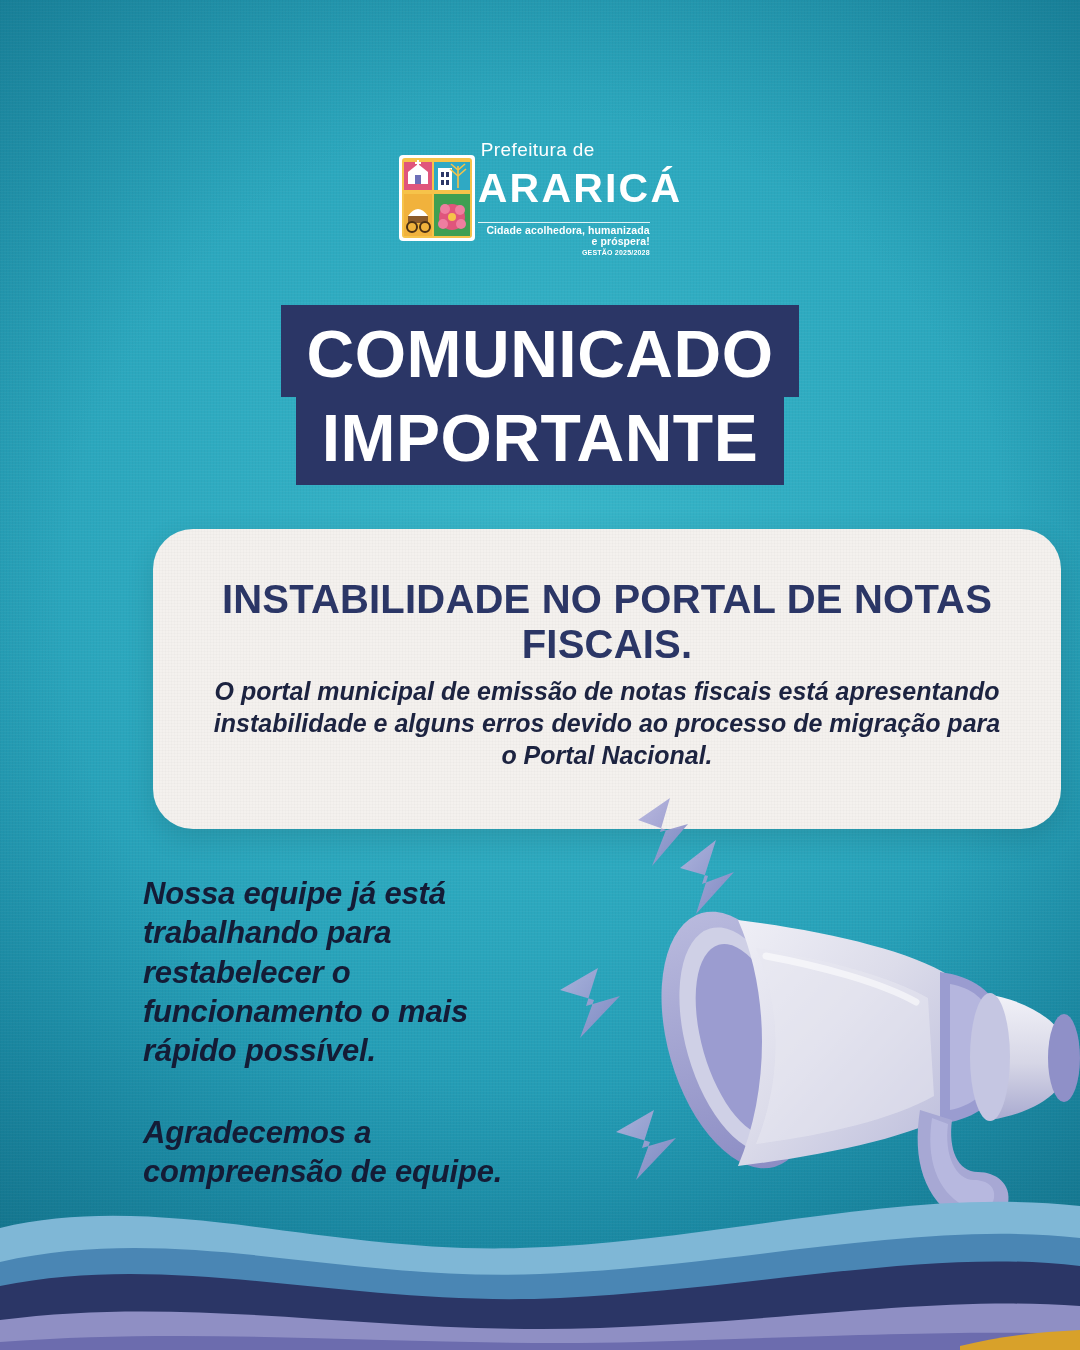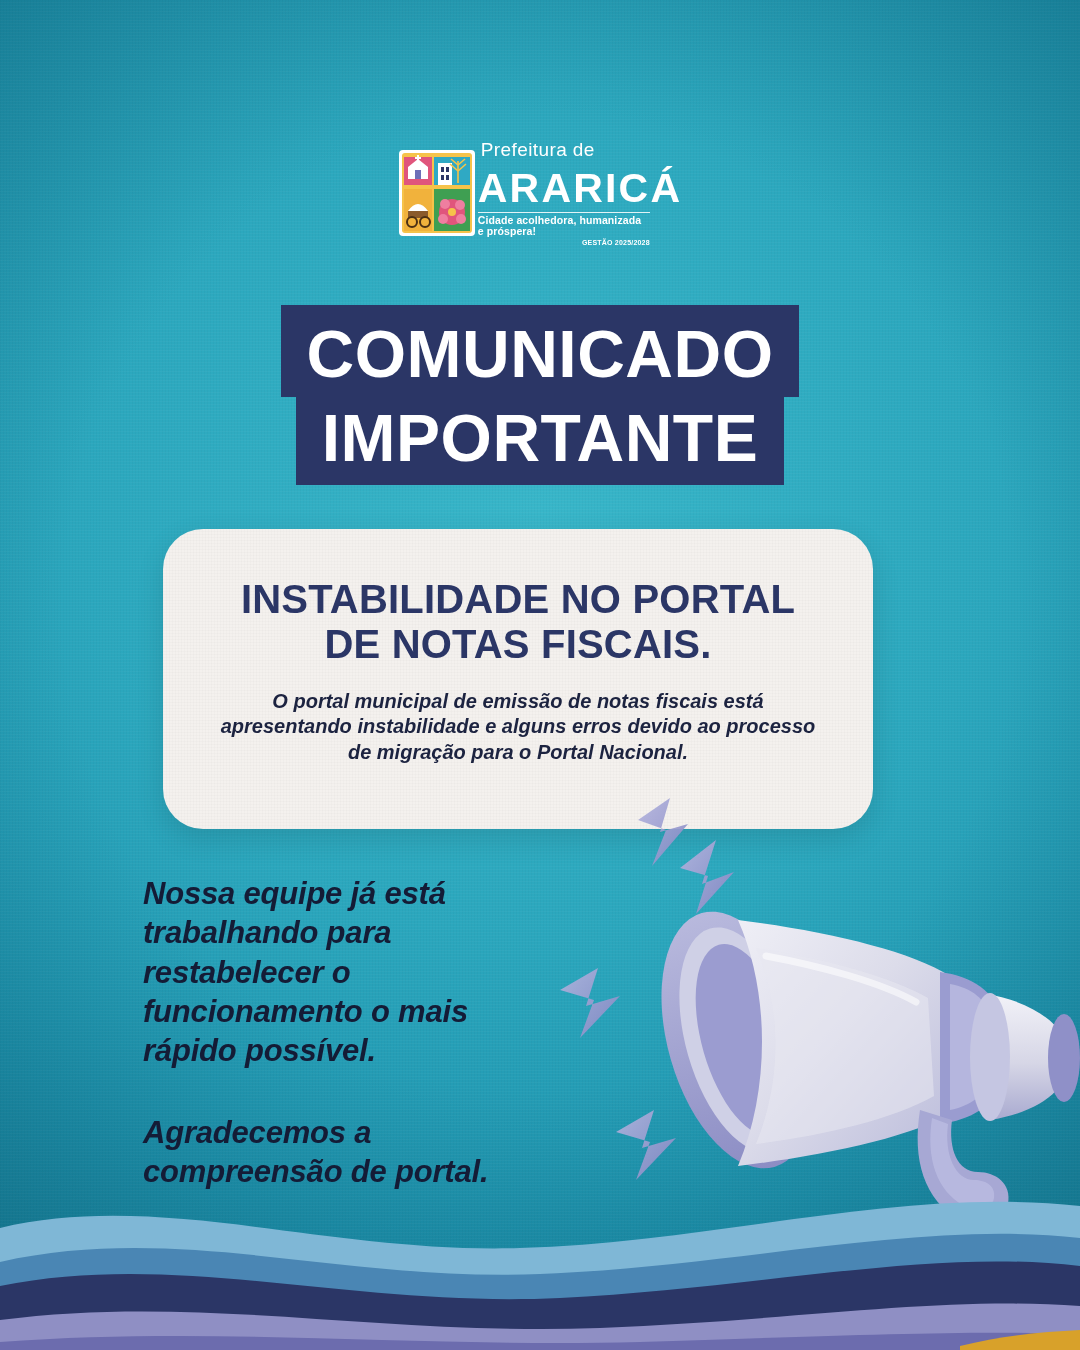--- a/index.html
+++ b/index.html
@@ -72,23 +72,23 @@
     color: #ffffff;
     letter-spacing: 2.2px;
     margin-top: 9px;
   }
   .logo-slogan {
     font-size: 10.5px;
     color: #ffffff;
     letter-spacing: 0.1px;
     border-top: 1px solid rgba(255,255,255,0.85);
     padding-top: 2px;
-    margin-top: 3px;
+    margin-top: 13px;
     width: 172px;
-    text-align: left;
+    text-align: right;
     font-weight: 600;
   }
   .logo-gestao {
     font-size: 7px;
     color: #ffffff;
     text-align: right;
     width: 172px;
     margin-top: 3px;
     letter-spacing: 0.2px;
     font-weight: 700;
@@ -116,46 +116,46 @@
     white-space: nowrap;
     text-transform: uppercase;
   }
   .headline-line.l1 { padding-bottom: 10px; }
   .headline-line.l2 { margin-top: 0px; padding-top: 8px; }
 
   
   .card {
     position: absolute;
     top: 529px;
-    left: 163px;
-    width: 710px;
+    left: 153px;
+    width: 908px;
     min-height: 300px;
     background: #f4f1ee;
     border-radius: 40px;
     padding: 48px 48px 42px 48px;
     box-shadow: 0 10px 28px rgba(0,0,0,0.12);
     text-align: center;
     background-image:
       repeating-linear-gradient(0deg, rgba(0,0,0,0.015) 0px, rgba(0,0,0,0.015) 1px, rgba(0,0,0,0) 1px, rgba(0,0,0,0) 3px),
       repeating-linear-gradient(90deg, rgba(0,0,0,0.015) 0px, rgba(0,0,0,0.015) 1px, rgba(0,0,0,0) 1px, rgba(0,0,0,0) 3px);
   }
   .card-title {
     color: #2b3666;
     font-size: 40px;
     font-weight: 800;
     line-height: 1.12;
     letter-spacing: 0.2px;
   }
   .card-body {
     color: #1c2340;
-    font-size: 20px;
+    font-size: 25px;
     font-weight: 700;
     font-style: italic;
     line-height: 1.28;
-    margin-top: 22px;
+    margin-top: 8px;
     padding: 0 6px;
   }
 
   
   .left-texts {
     position: absolute;
     left: 143px;
     top: 874px;
     width: 400px;
   }
@@ -298,21 +298,21 @@
 
     <path d="M400 330 C392 380 404 420 440 440 C462 452 484 444 488 424 C492 404 476 392 458 392 C438 392 428 370 432 340 Z" fill="#a7a8d4"></path>
     <path d="M412 338 C406 378 416 410 444 426 C458 434 472 430 474 418 C476 406 466 400 454 400 C436 400 424 376 428 344 Z" fill="#bcbde3" opacity="0.75"></path>
 
     <path d="M246 176 C300 186 360 202 396 222" stroke="#ffffff" stroke-width="7" fill="none" opacity="0.55" stroke-linecap="round"></path>
   </svg>
 </div>
 
 <div class="left-texts">
   <p class="para">Nossa equipe já está trabalhando para restabelecer o funcionamento o mais rápido possível.</p>
-  <p class="para">Agradecemos a compreensão de portal.</p>
+  <p class="para">Agradecemos a compreensão de equipe.</p>
 </div>
 
 <div class="waves">
   <svg viewBox="0 0 1080 200" preserveAspectRatio="none" xmlns="http://www.w3.org/2000/svg">
     <path d="M0 78 C160 40 330 104 520 98 C720 92 900 36 1080 56 L1080 200 L0 200 Z" fill="#7fb7d6"></path>
     <path d="M0 112 C180 72 340 132 540 124 C740 116 920 70 1080 88 L1080 200 L0 200 Z" fill="#4a86b4"></path>
     <path d="M0 136 C180 100 350 158 560 148 C760 138 930 98 1080 116 L1080 200 L0 200 Z" fill="#2b3666"></path>
     <path d="M0 170 C200 144 380 186 600 178 C800 170 940 146 1080 156 L1080 200 L0 200 Z" fill="#8f8fc4"></path>
     <path d="M0 192 C220 176 420 198 640 192 C840 186 960 180 1080 184 L1080 200 L0 200 Z" fill="#6c6cae"></path>
     <path d="M960 196 C1000 186 1040 182 1080 180 L1080 200 L960 200 Z" fill="#d8a12a"></path>

